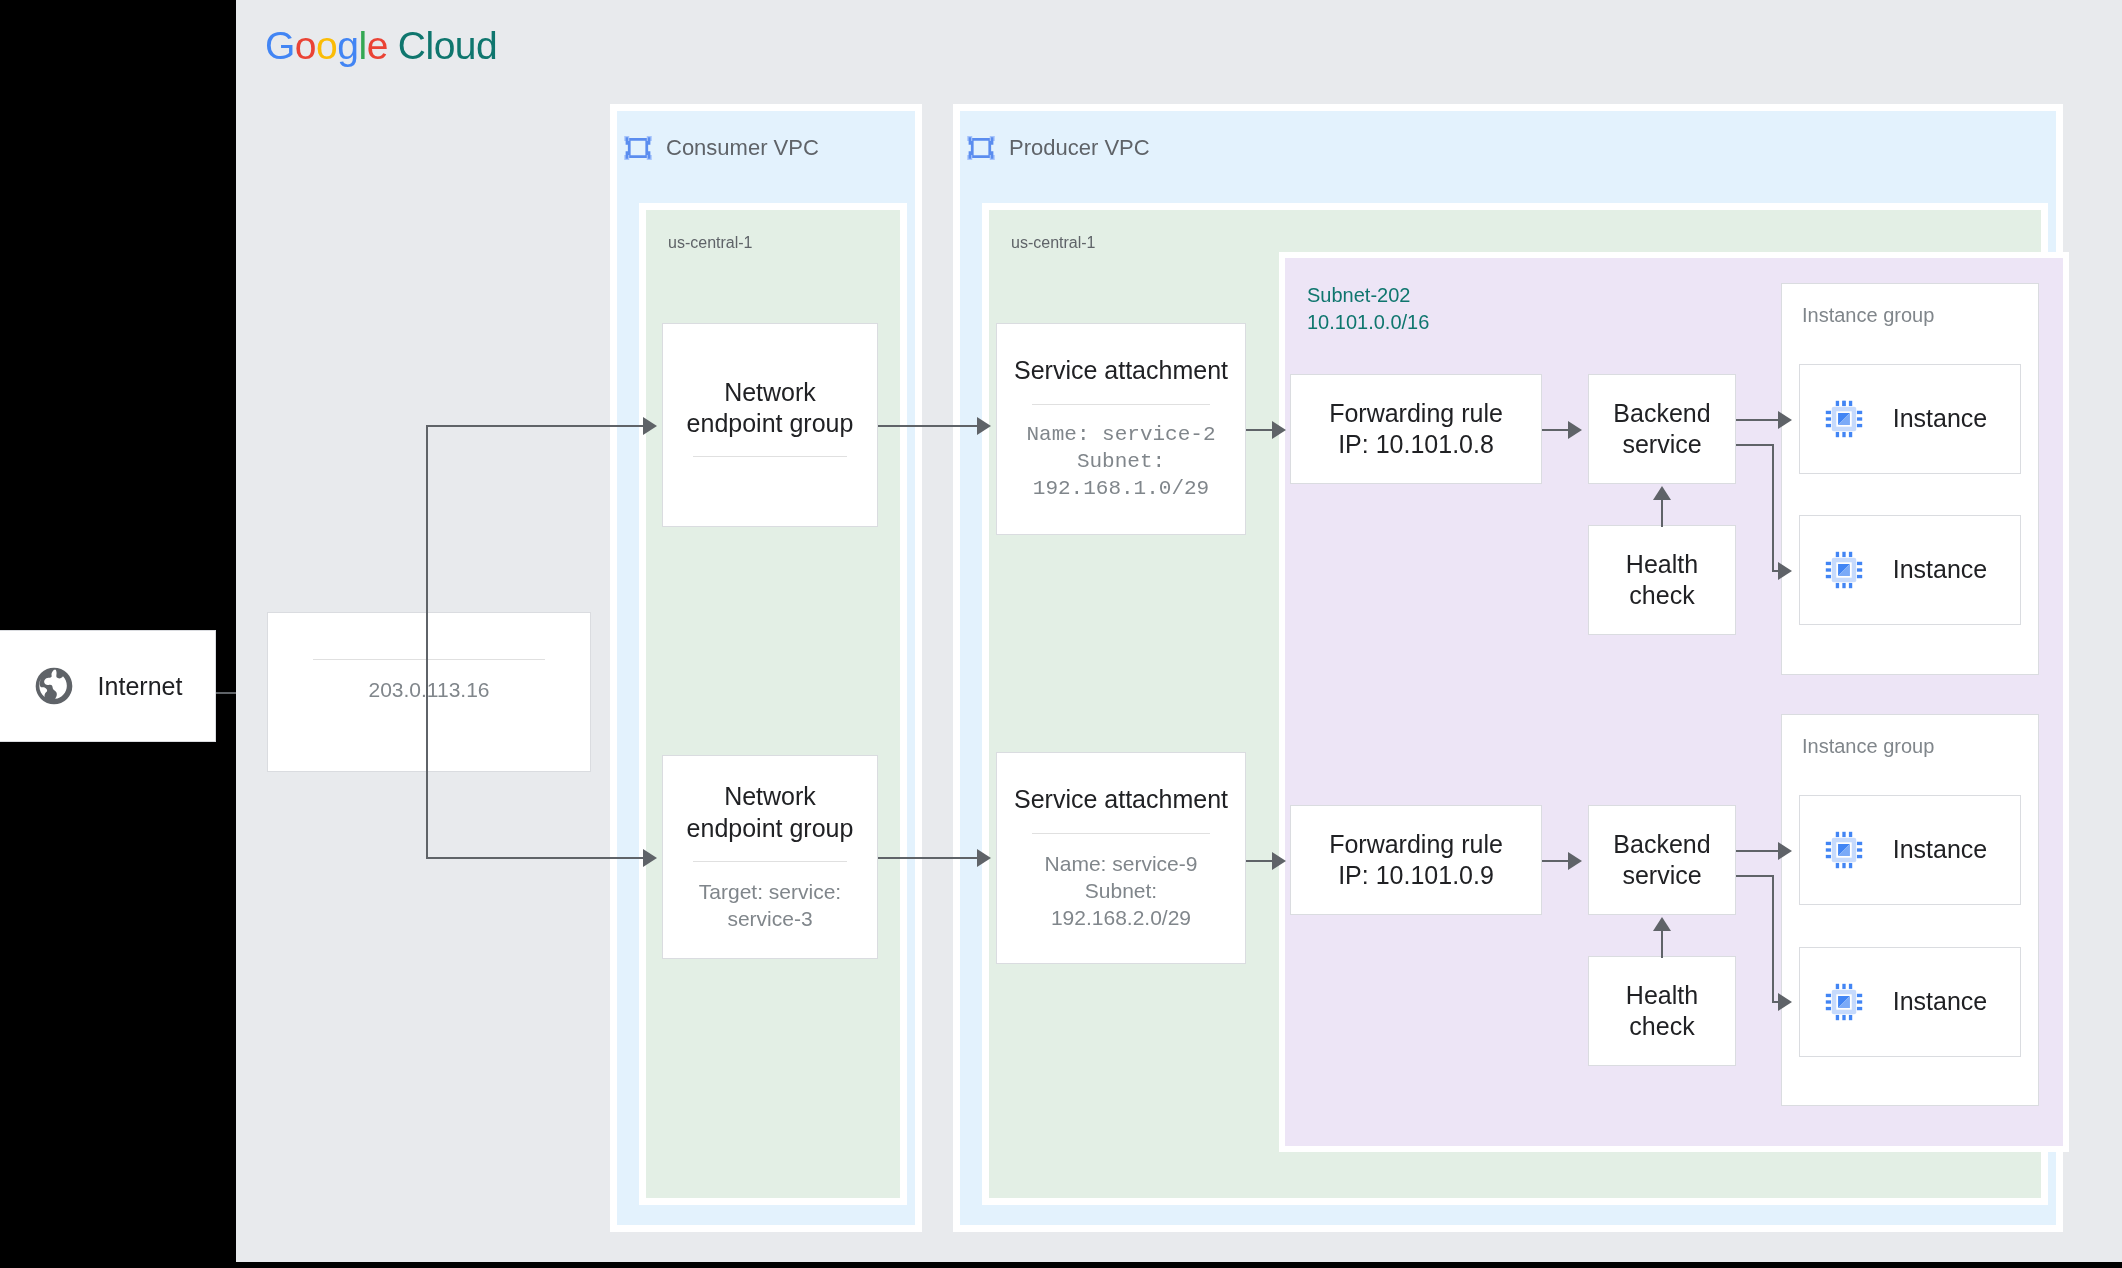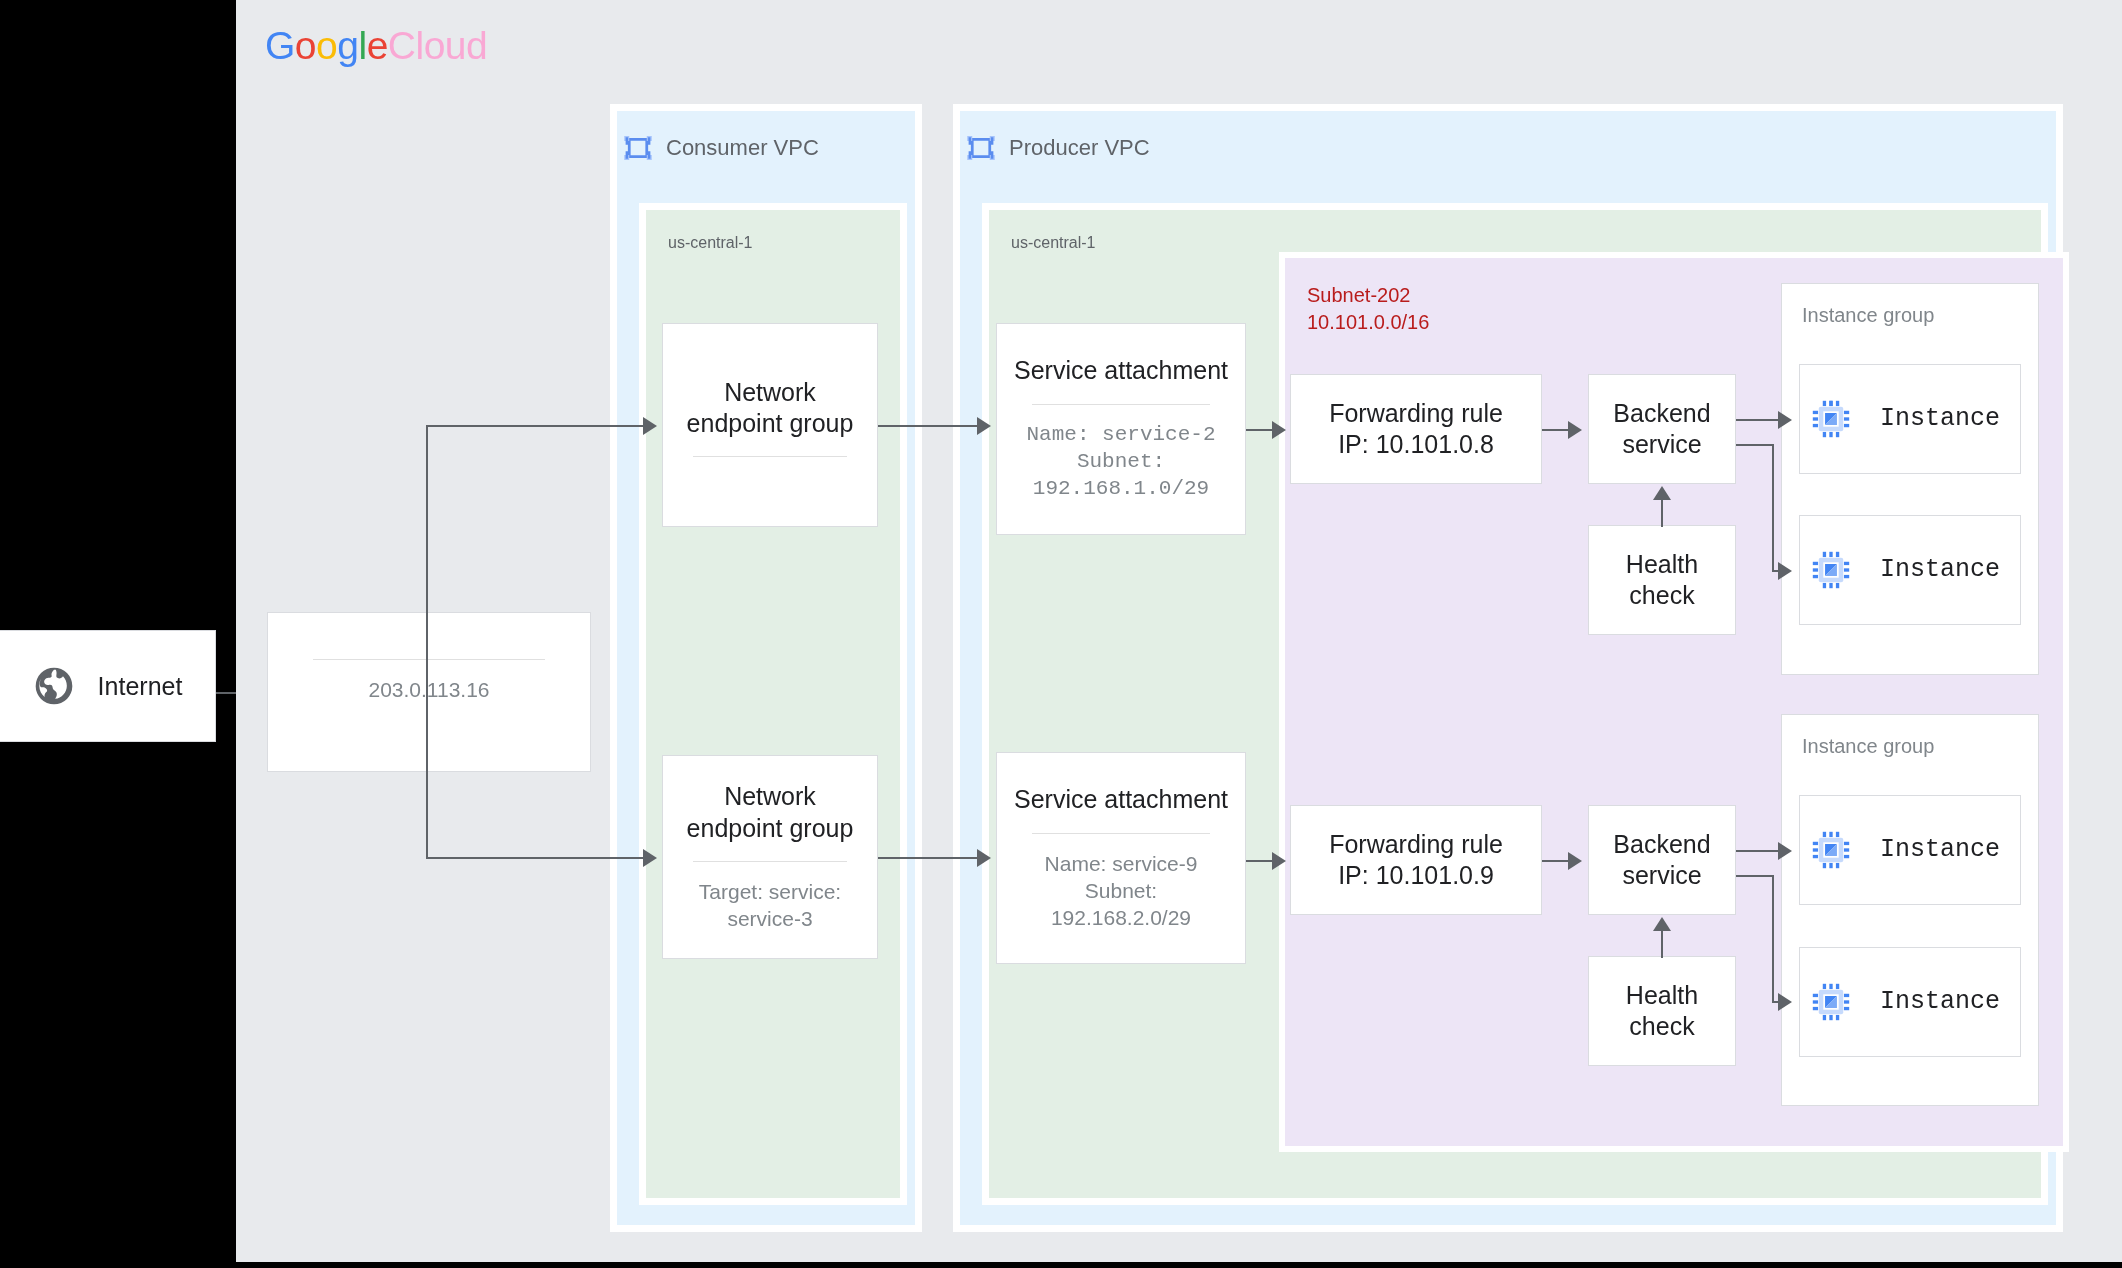--- a/index.html
+++ b/index.html
@@ -23,21 +23,21 @@
     position: absolute; left: 265px; top: 24px;
     font-size: 39px; letter-spacing: -0.5px;
     white-space: nowrap; font-family: "Liberation Sans", sans-serif;
   }
   .gc-logo .l1 { color: #4285f4; }
   .gc-logo .l2 { color: #ea4335; }
   .gc-logo .l3 { color: #fbbc05; }
   .gc-logo .l4 { color: #4285f4; }
   .gc-logo .l5 { color: #34a853; }
   .gc-logo .l6 { color: #ea4335; }
-  .gc-logo .cloud { color: #f9a8d4; }
+  .gc-logo .cloud { color: #0f766e; margin-left: 10px; }
 
   
   .vpc-panel {
     position: absolute;
     background: #e3f2fd;
     border: 7px solid #ffffff;
   }
   .vpc-head {
     position: absolute; left: 6px; top: 22px;
     display: flex; align-items: center; gap: 13px;
@@ -57,21 +57,21 @@
     font-size: 16px; color: #5f6368; white-space: nowrap;
   }
 
   .subnet-panel {
     position: absolute;
     background: #ede5f6;
     border: 6px solid #ffffff;
   }
   .subnet-label {
     position: absolute; left: 22px; top: 24px;
-    font-size: 20px; color: #b91c1c; line-height: 1.35;
+    font-size: 20px; color: #0f766e; line-height: 1.35;
     white-space: nowrap;
   }
 
   
   .card {
     position: absolute;
     background: #ffffff;
     border: 1px solid #dadce0;
     display: flex; flex-direction: column;
     align-items: center; justify-content: center;
@@ -83,21 +83,21 @@
   .card-sub {
     font-size: 21px; color: #80868b; text-align: center;
     line-height: 1.3; padding: 0 10px;
   }
   .card-div {
     width: 72%; height: 1px; background: #e0e0e0;
     margin: 17px 0 16px 0;
   }
 
   
-  .card-row { flex-direction: row; gap: 18px; font-family: Liberation Mono, monospace; }
+  .card-row { flex-direction: row; gap: 18px; }
 
   
   .ig-panel {
     position: absolute;
     background: #ffffff;
     border: 1px solid #dadce0;
   }
   .ig-label {
     position: absolute; left: 20px; top: 20px;
     font-size: 20px; color: #80868b; white-space: nowrap;

